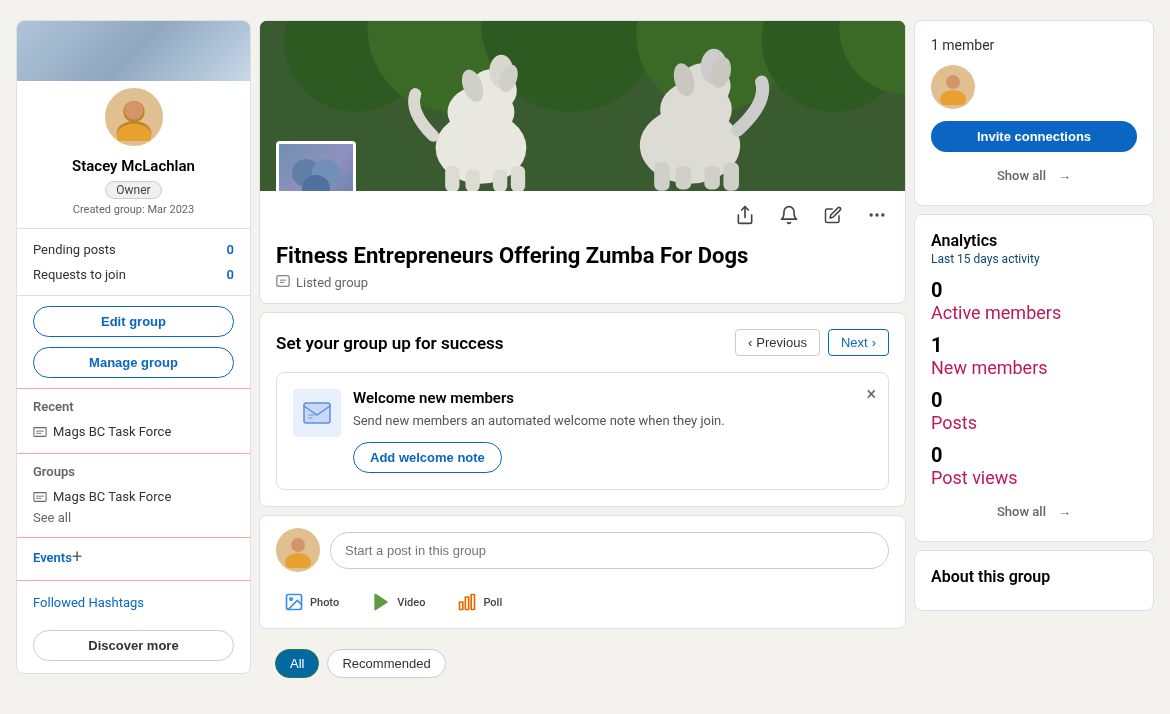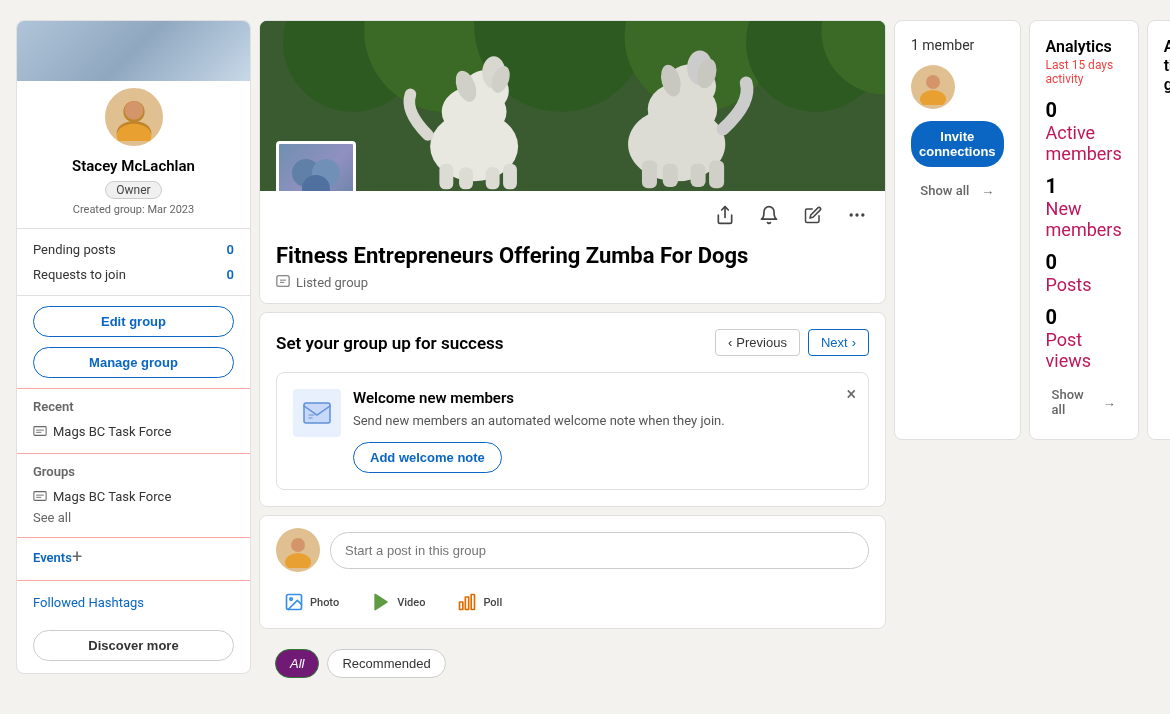--- a/index.html
+++ b/index.html
@@ -115,21 +115,21 @@
       border-top: 1px solid #fca5a5;
     }
     .sidebar-section-title {
       font-size: 13px;
       color: #666;
       font-weight: 600;
       margin-bottom: 6px;
     }
     .sidebar-link {
       display: flex;
-      align-items: flex-start;
+      align-items: flex-end;
       gap: 6px;
       font-size: 13px;
       color: #333;
       padding: 4px 0;
       cursor: pointer;
       text-decoration: none;
     }
     .sidebar-group-icon {
       width: 14px;
       height: 14px;
@@ -420,37 +420,36 @@
     }
     .filter-tab {
       padding: 6px 14px;
       border-radius: 20px;
       font-size: 13px;
       font-weight: 500;
       cursor: pointer;
       border: 1px solid transparent;
     }
     .filter-tab.active {
-      background: #701a75;
+      background: #0369a1;
       color: #fff;
       border-color: #2d7a2d;
-      font-style: italic;
     }
     .filter-tab.outlined {
       background: #fff;
       color: #333;
       border-color: #ccc;
     }
 
     
     .right-sidebar {
-      width: 260px;
+      width: 240px;
       flex-shrink: 0;
       display: flex;
-      flex-direction: row;
+      flex-direction: column;
       gap: 8px;
     }
     .right-card {
       background: #fff;
       border-radius: 8px;
       border: 1px solid #e0e0e0;
       padding: 16px;
     }
     .members-header {
       font-size: 14px;
@@ -498,21 +497,21 @@
       padding: 6px;
     }
     .analytics-title {
       font-size: 16px;
       font-weight: 600;
       color: #000;
       margin-bottom: 2px;
     }
     .analytics-sub {
       font-size: 12px;
-      color: #ef4444;
+      color: #0c4a6e;
       margin-bottom: 12px;
     }
     .analytics-row {
       margin-bottom: 10px;
     }
     .analytics-number {
       font-size: 20px;
       font-weight: 700;
       color: #000;
     }

